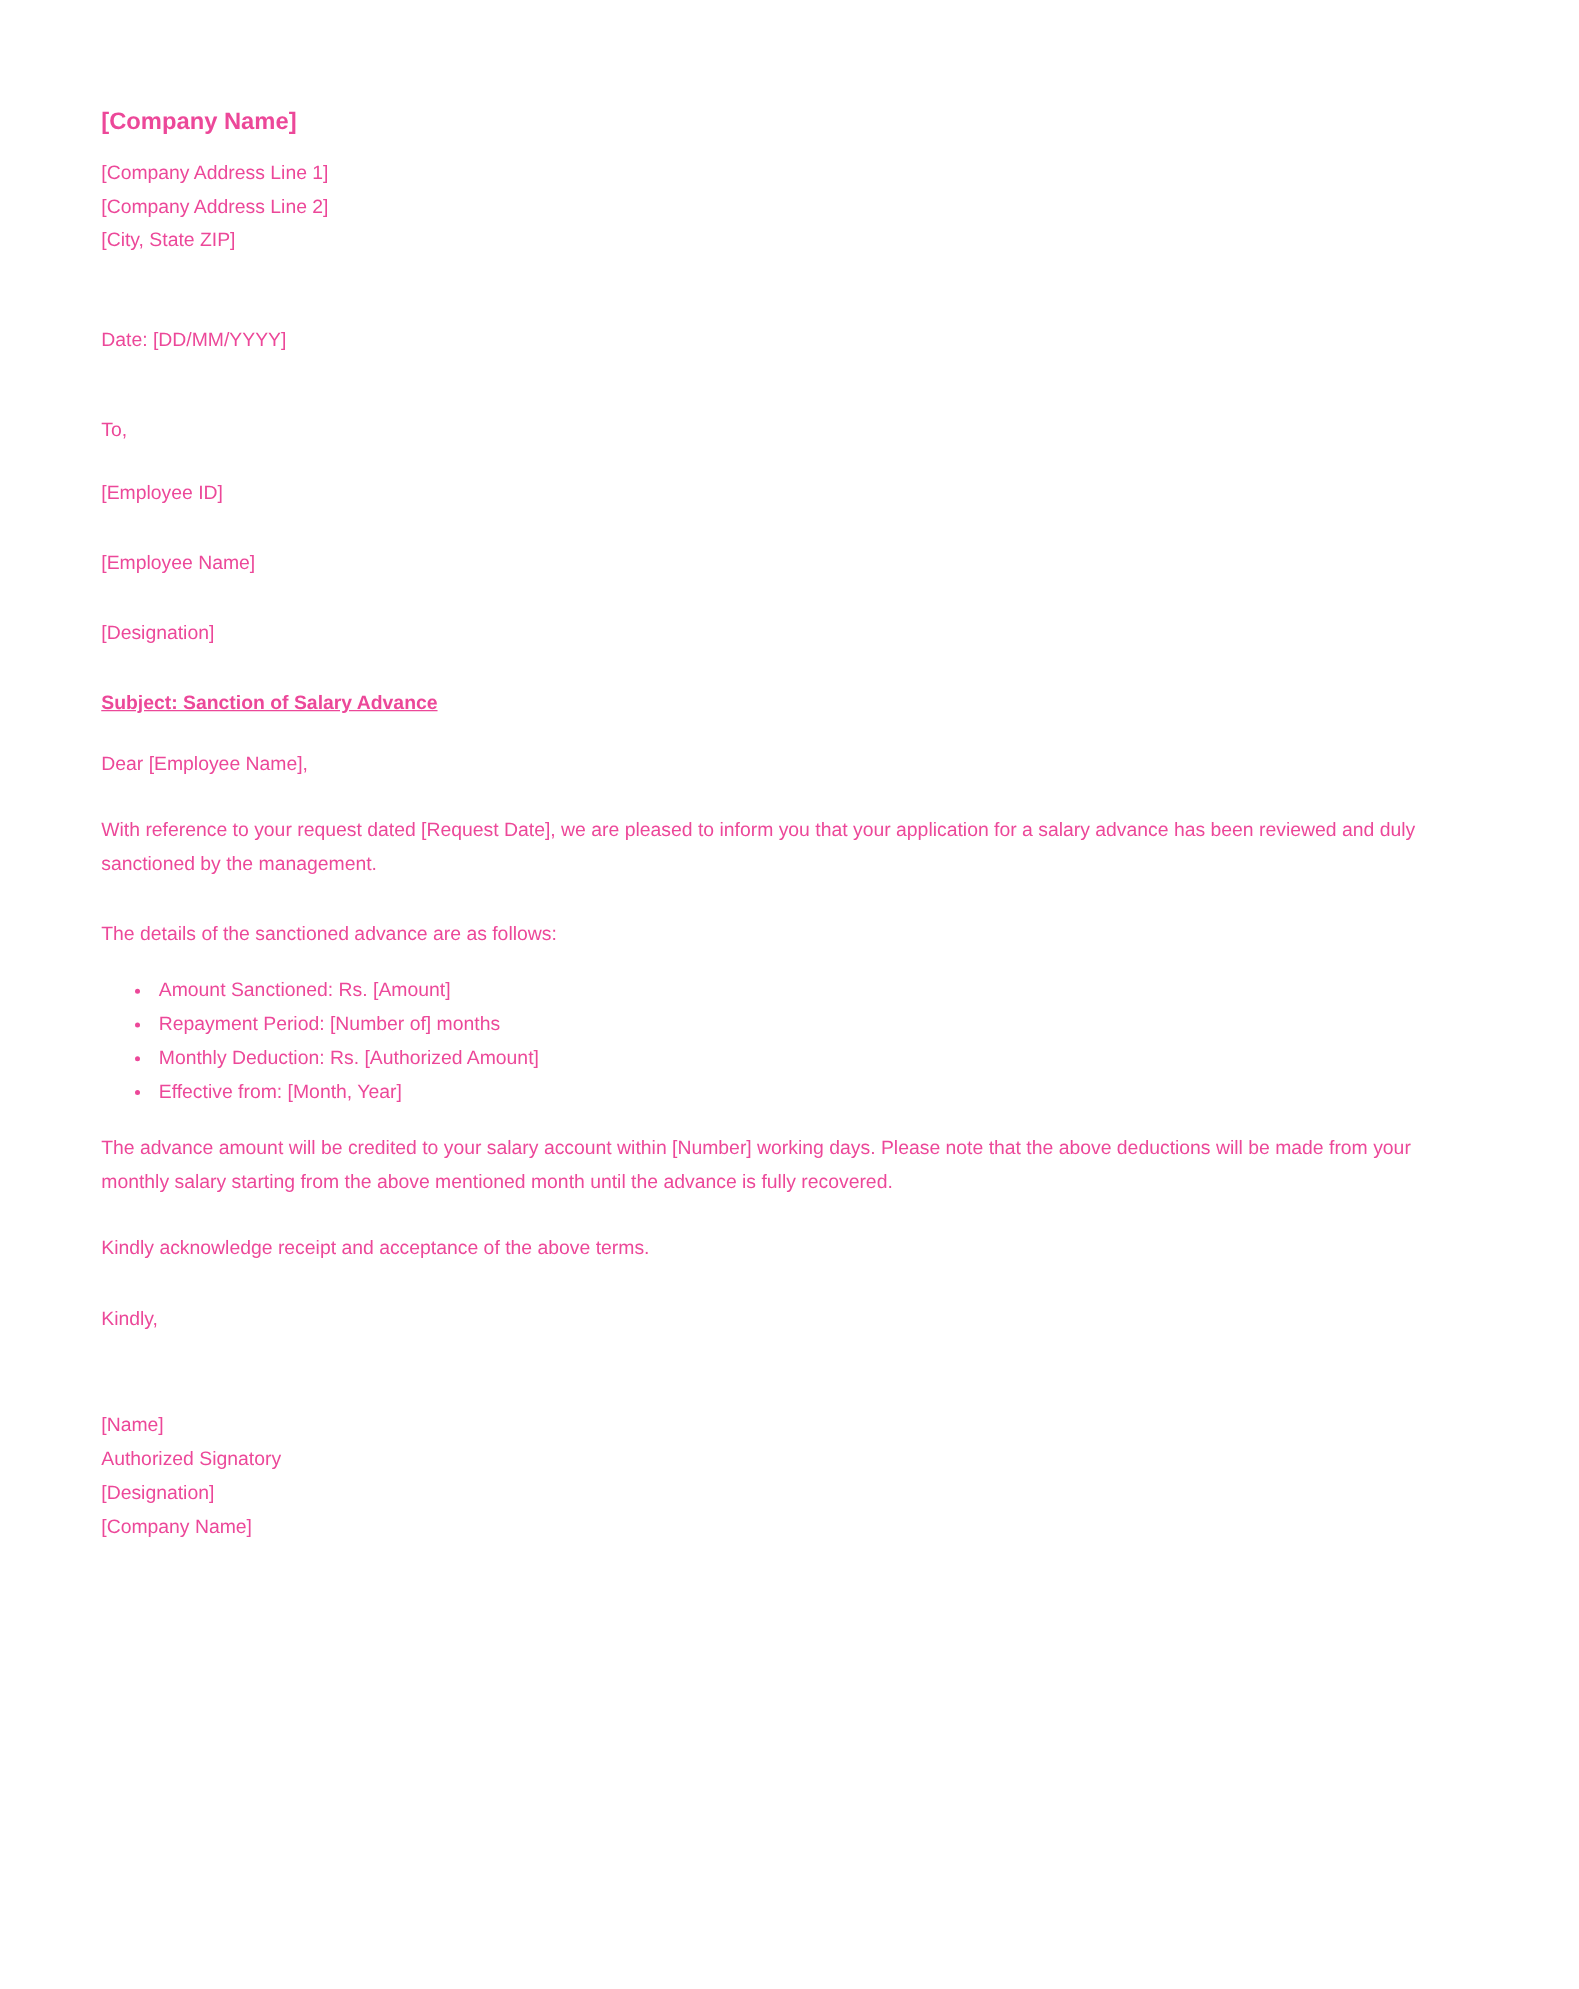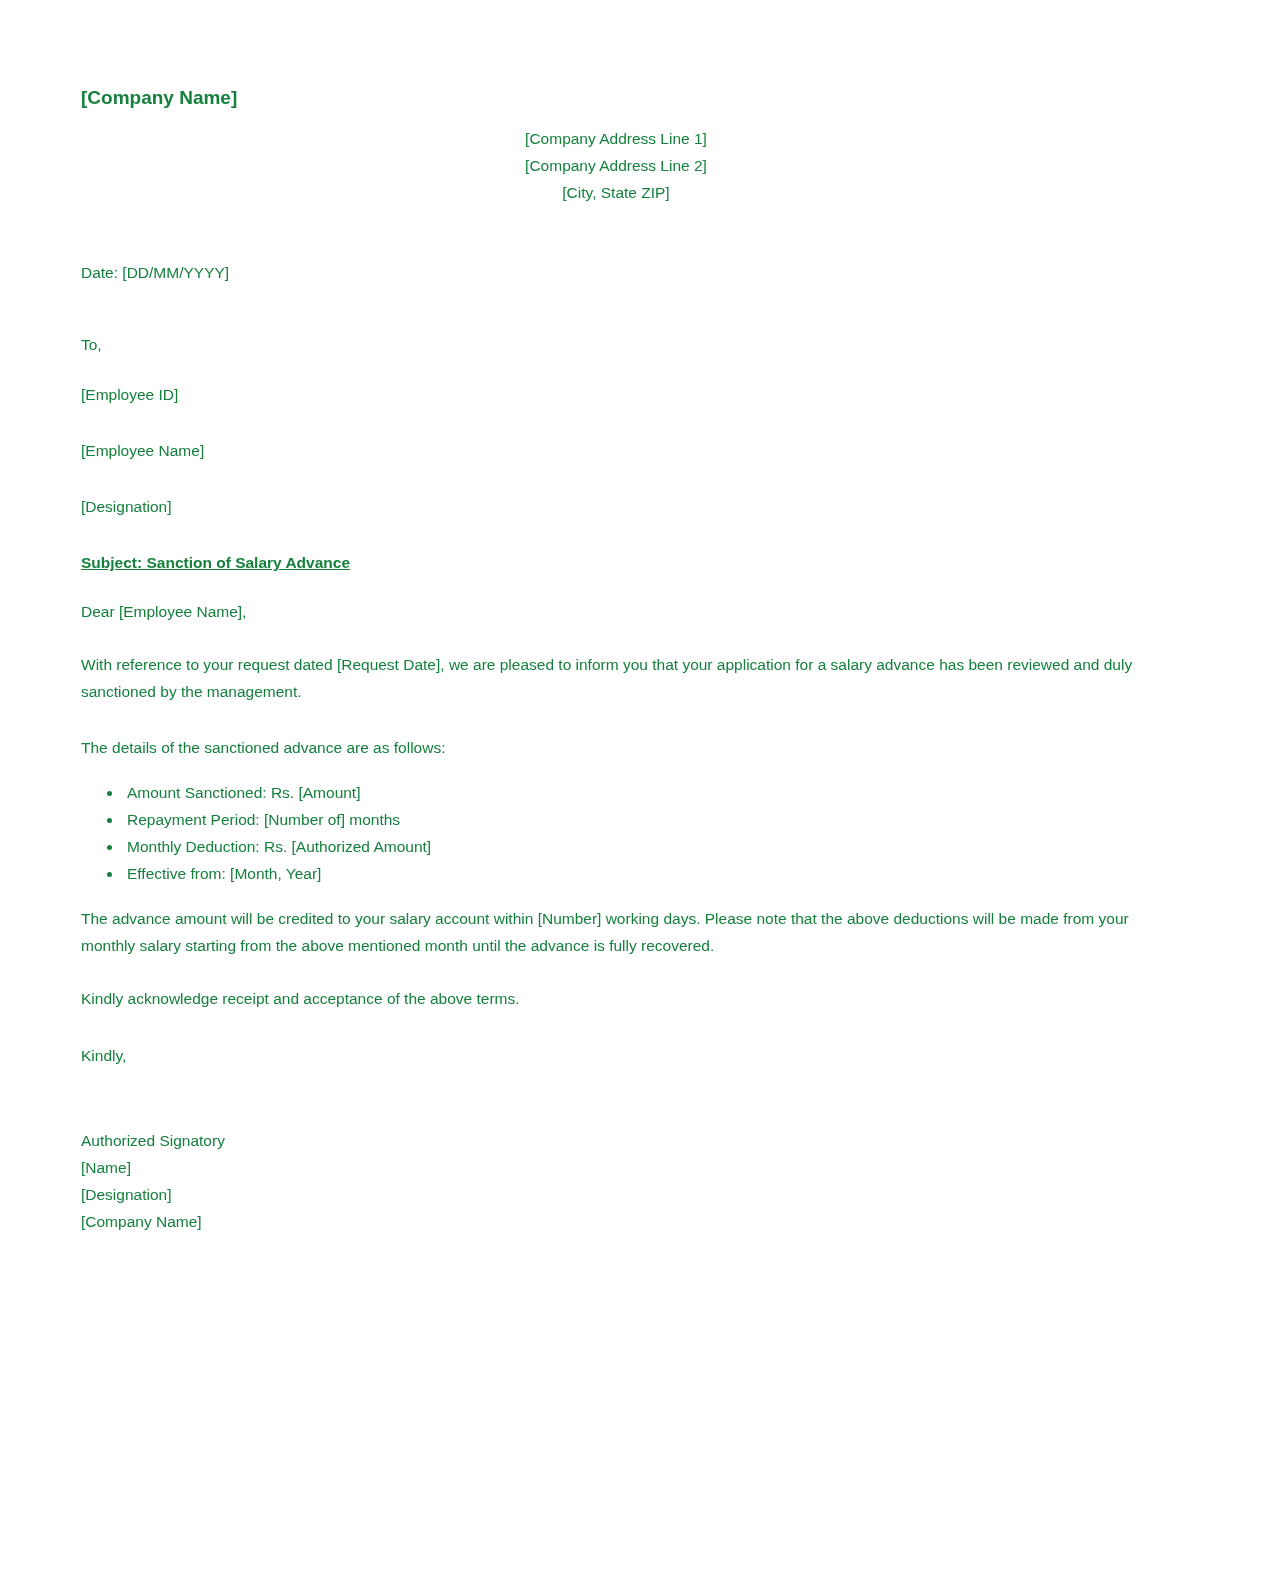--- a/index.html
+++ b/index.html
@@ -10,31 +10,31 @@
   .page {
     position: relative;
     width: 1263px;
     min-height: 1591px;
     box-sizing: border-box;
     background: #ffffff;
     padding: 84px 112px 60px 81px;
     font-family: "Liberation Sans", sans-serif;
     font-size: 15.5px;
     line-height: 27px;
-    color: #15803d;
+    color: #ec4899;
     overflow: hidden;
   }
   .company-name {
     font-size: 19px;
     line-height: 28px;
     font-weight: 700;
     margin: 0 0 13px 0;
   }
   .address-block { margin: 0 0 53px 0; }
-  .address-block div { margin: 0; text-align: center; }
+  .address-block div { margin: 0; }
   .date-line { margin: 0 0 45px 0; }
   .to-line { margin: 0 0 23px 0; }
   .recipient-line { margin: 0 0 29px 0; }
   .recipient-line.last { margin: 0 0 16px 0; }
   .subject-line {
     font-weight: 700;
     text-decoration: underline;
     margin: 0 0 22px 0;
   }
   .greeting { margin: 0 0 26px 0; }
@@ -93,19 +93,19 @@
     <li>Effective from: [Month, Year]</li>
   </ul>
 
   <p class="credit-paragraph">The advance amount will be credited to your salary account within [Number] working days. Please note that the above deductions will be made from your monthly salary starting from the above mentioned month until the advance is fully recovered.</p>
 
   <p class="acknowledge-line">Kindly acknowledge receipt and acceptance of the above terms.</p>
 
   <p class="closing-line">Kindly,</p>
 
   <div class="signature-block">
+    <div>[Name]</div>
     <div>Authorized Signatory</div>
-    <div>[Name]</div>
     <div>[Designation]</div>
     <div>[Company Name]</div>
   </div>
 
 </div>
 
 </body></html>

